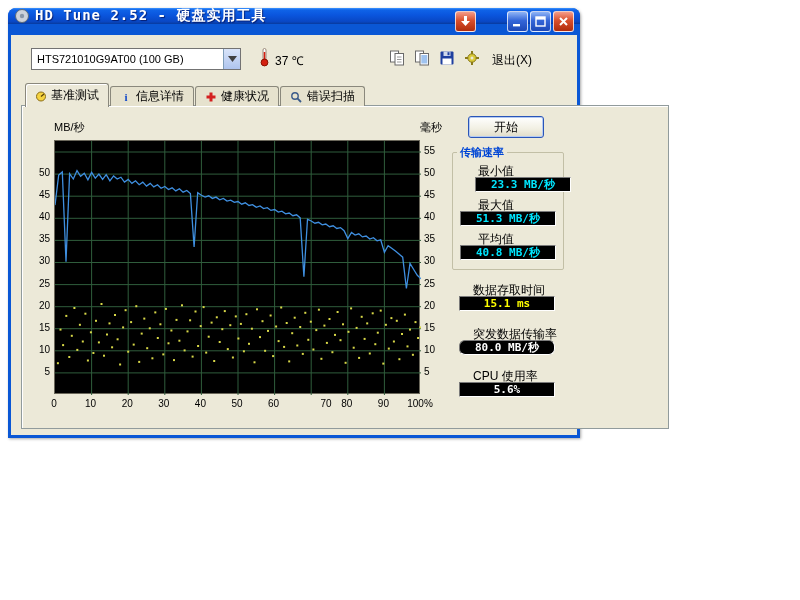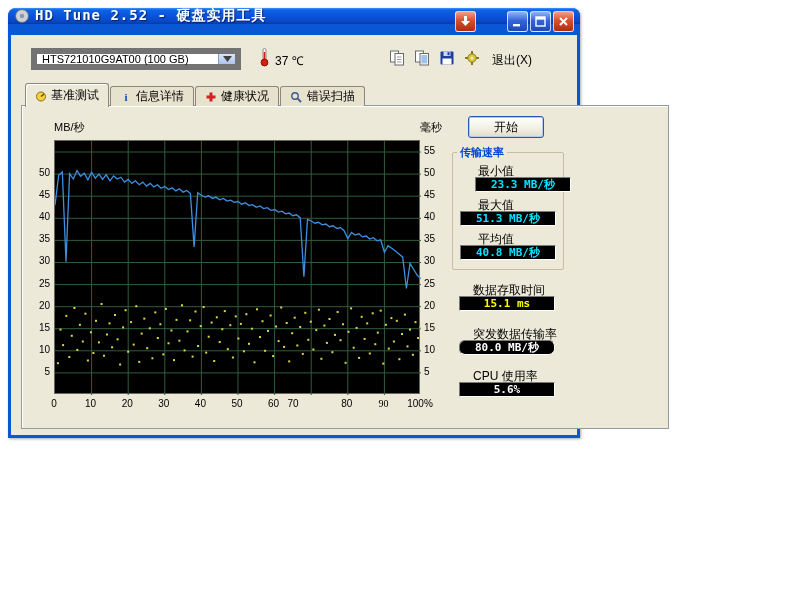--- a/index.html
+++ b/index.html
@@ -32,21 +32,21 @@
   .btn-download { position:absolute; left:447px; top:3px; }
   .tb-group { position:absolute; right:6px; top:3px; display:flex; gap:2px; }
 
   .client {
     position:absolute; left:3px; right:3px; top:27px; bottom:3px;
     background:#ece9d8;
   }
   
   .combo {
     position:absolute; left:20px; top:13px; width:210px; height:22px;
-    background:#fff; border:6px solid #737373; display:flex; align-items:center;
+    background:#fff; border:1px solid #737373; display:flex; align-items:center;
     font-size:11px; padding-left:5px; cursor:default;
   }
   .combo-text { flex:1; white-space:nowrap; overflow:hidden; }
   .combo-arrow {
     width:17px; height:100%; border-left:1px solid #7f9db9;
     background:linear-gradient(180deg,#d9e4f9,#aec4ee);
     display:flex; align-items:center; justify-content:center; cursor:pointer;
   }
   .thermo { position:absolute; left:248px; top:12px; }
   .temp-readout { position:absolute; left:264px; top:17px; font-size:12px; color:#000; }
@@ -431,23 +431,23 @@
           <div class="tick" style="left: 402px; width: 30px; text-align: left; top: 215.739px;">15</div>
           <div class="tick" style="left: 402px; width: 30px; text-align: left; top: 237.826px;">10</div>
           <div class="tick" style="left: 402px; width: 30px; text-align: left; top: 259.913px;">5</div>
           <div class="tick" style="left: 17px; width: 30px; text-align: center; top: 292px;">0</div>
           <div class="tick" style="left: 53.6px; width: 30px; text-align: center; top: 292px;">10</div>
           <div class="tick" style="left: 90.2px; width: 30px; text-align: center; top: 292px;">20</div>
           <div class="tick" style="left: 126.8px; width: 30px; text-align: center; top: 292px;">30</div>
           <div class="tick" style="left: 163.4px; width: 30px; text-align: center; top: 292px;">40</div>
           <div class="tick" style="left: 200px; width: 30px; text-align: center; top: 292px;">50</div>
           <div class="tick" style="left: 236.6px; width: 30px; text-align: center; top: 292px;">60</div>
-          <div class="tick" style="left: 256px; width: 30px; text-align: center; top: 292px;">70</div>
+          <div class="tick" style="left: 289px; width: 30px; text-align: center; top: 292px;">70</div>
           <div class="tick" style="left: 309.8px; width: 30px; text-align: center; top: 292px;">80</div>
-          <div class="tick" style="left: 346.4px; width: 30px; text-align: center; top: 292px; font-family: Liberation Serif, serif;">90</div>
+          <div class="tick" style="left: 346.4px; width: 30px; text-align: center; top: 292px;">90</div>
           <div class="tick" style="left: 383px; width: 30px; text-align: center; top: 292px;">100%</div>
         </div>
 
       <button class="start-btn">开始</button>
 
       <div class="groupbox">
         <span class="groupbox-title">传输速率</span>
         <span class="stat-label" style="left:8px;top:10px;">最小值</span>
         <div class="vbox" style="left: 22px; top: 24px; color: rgb(0, 230, 255);">23.3 MB/秒</div>
         <span class="stat-label" style="left:8px;top:44px;">最大值</span>

